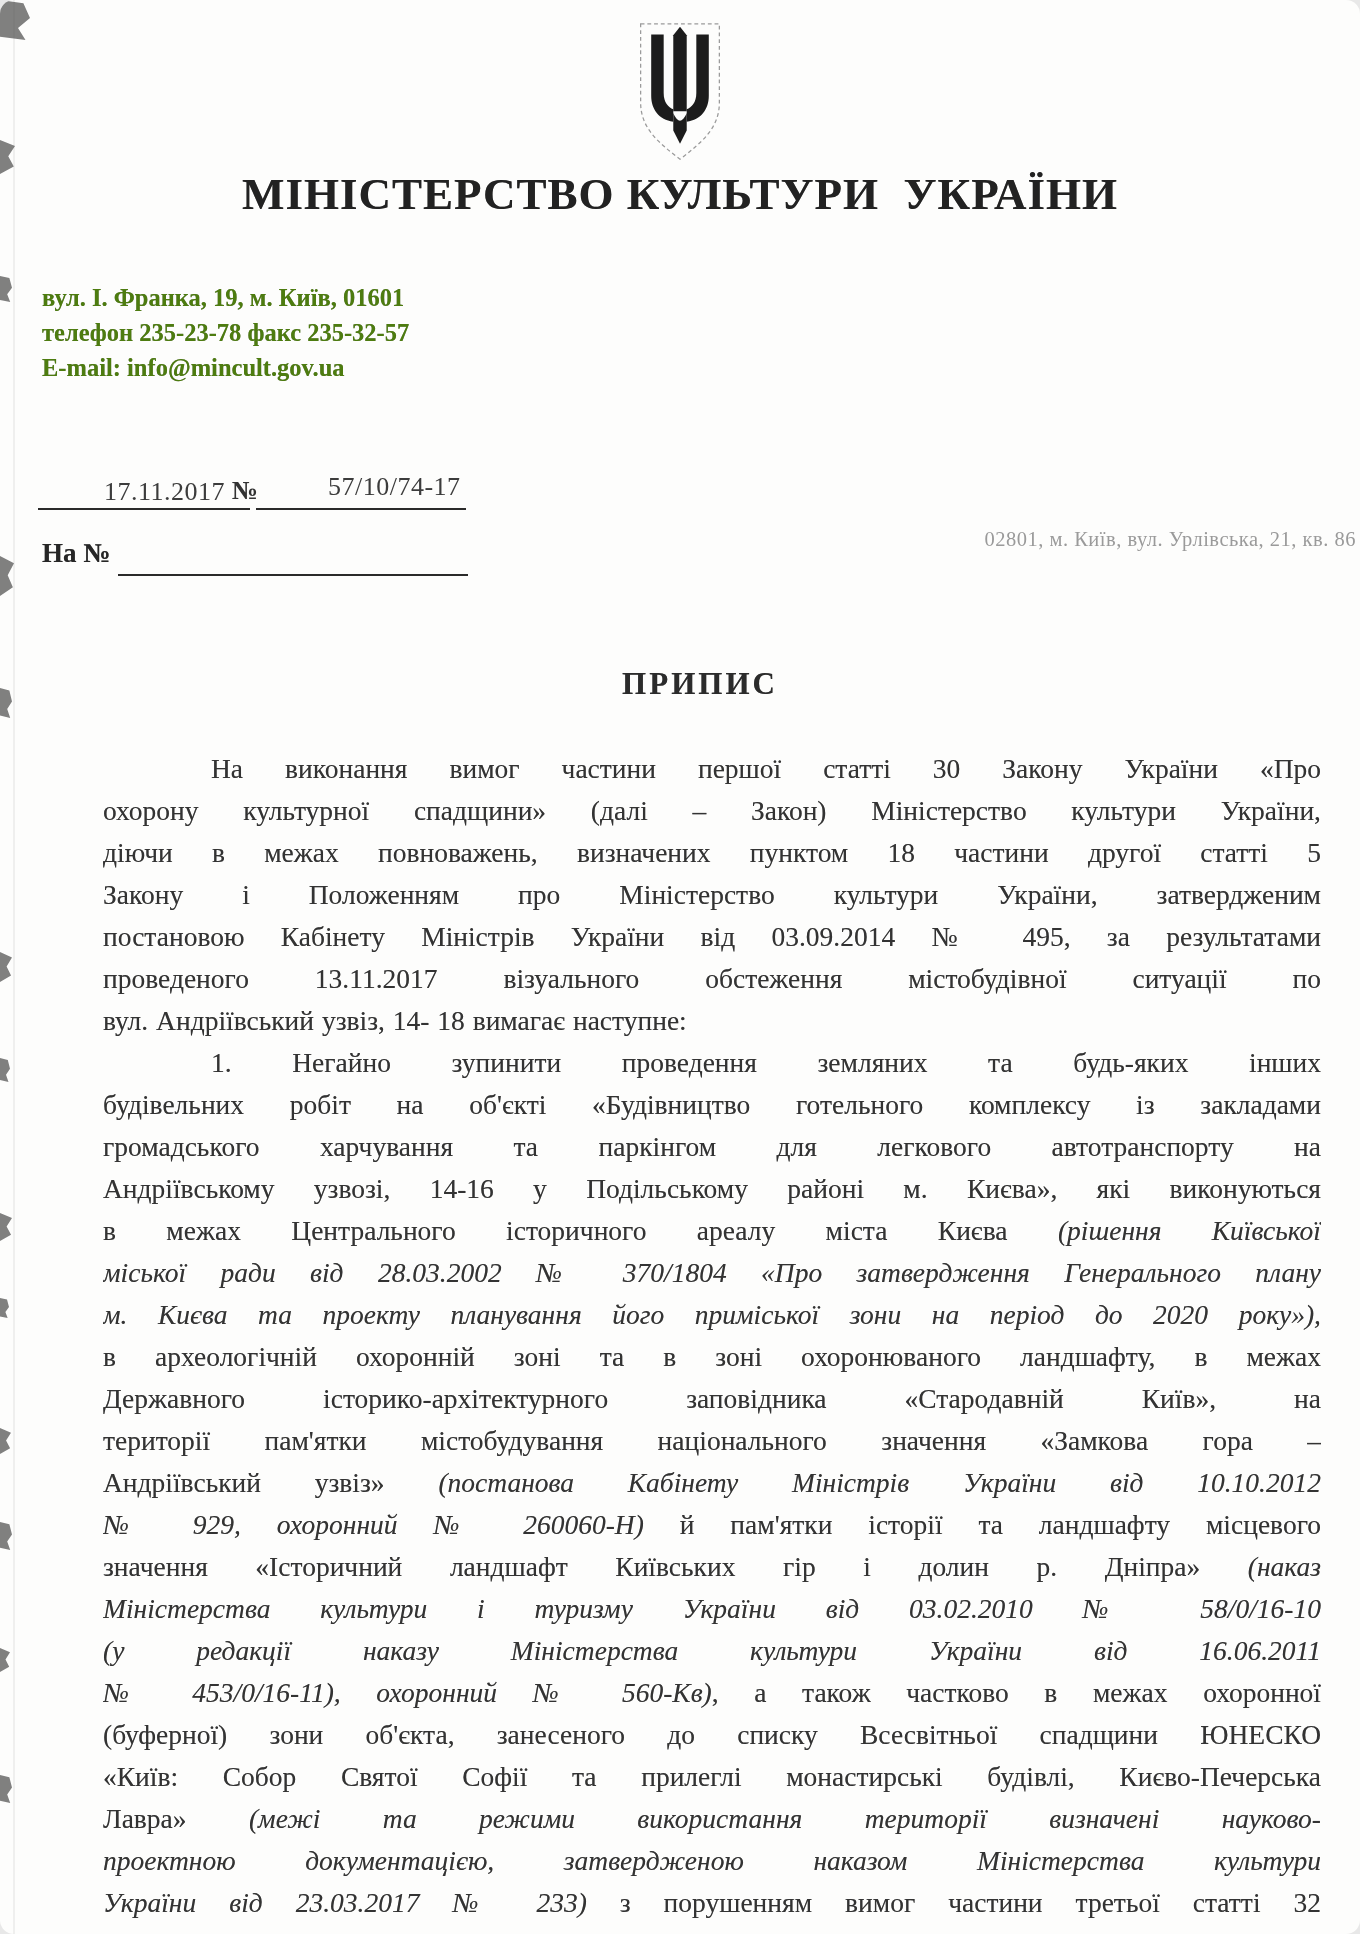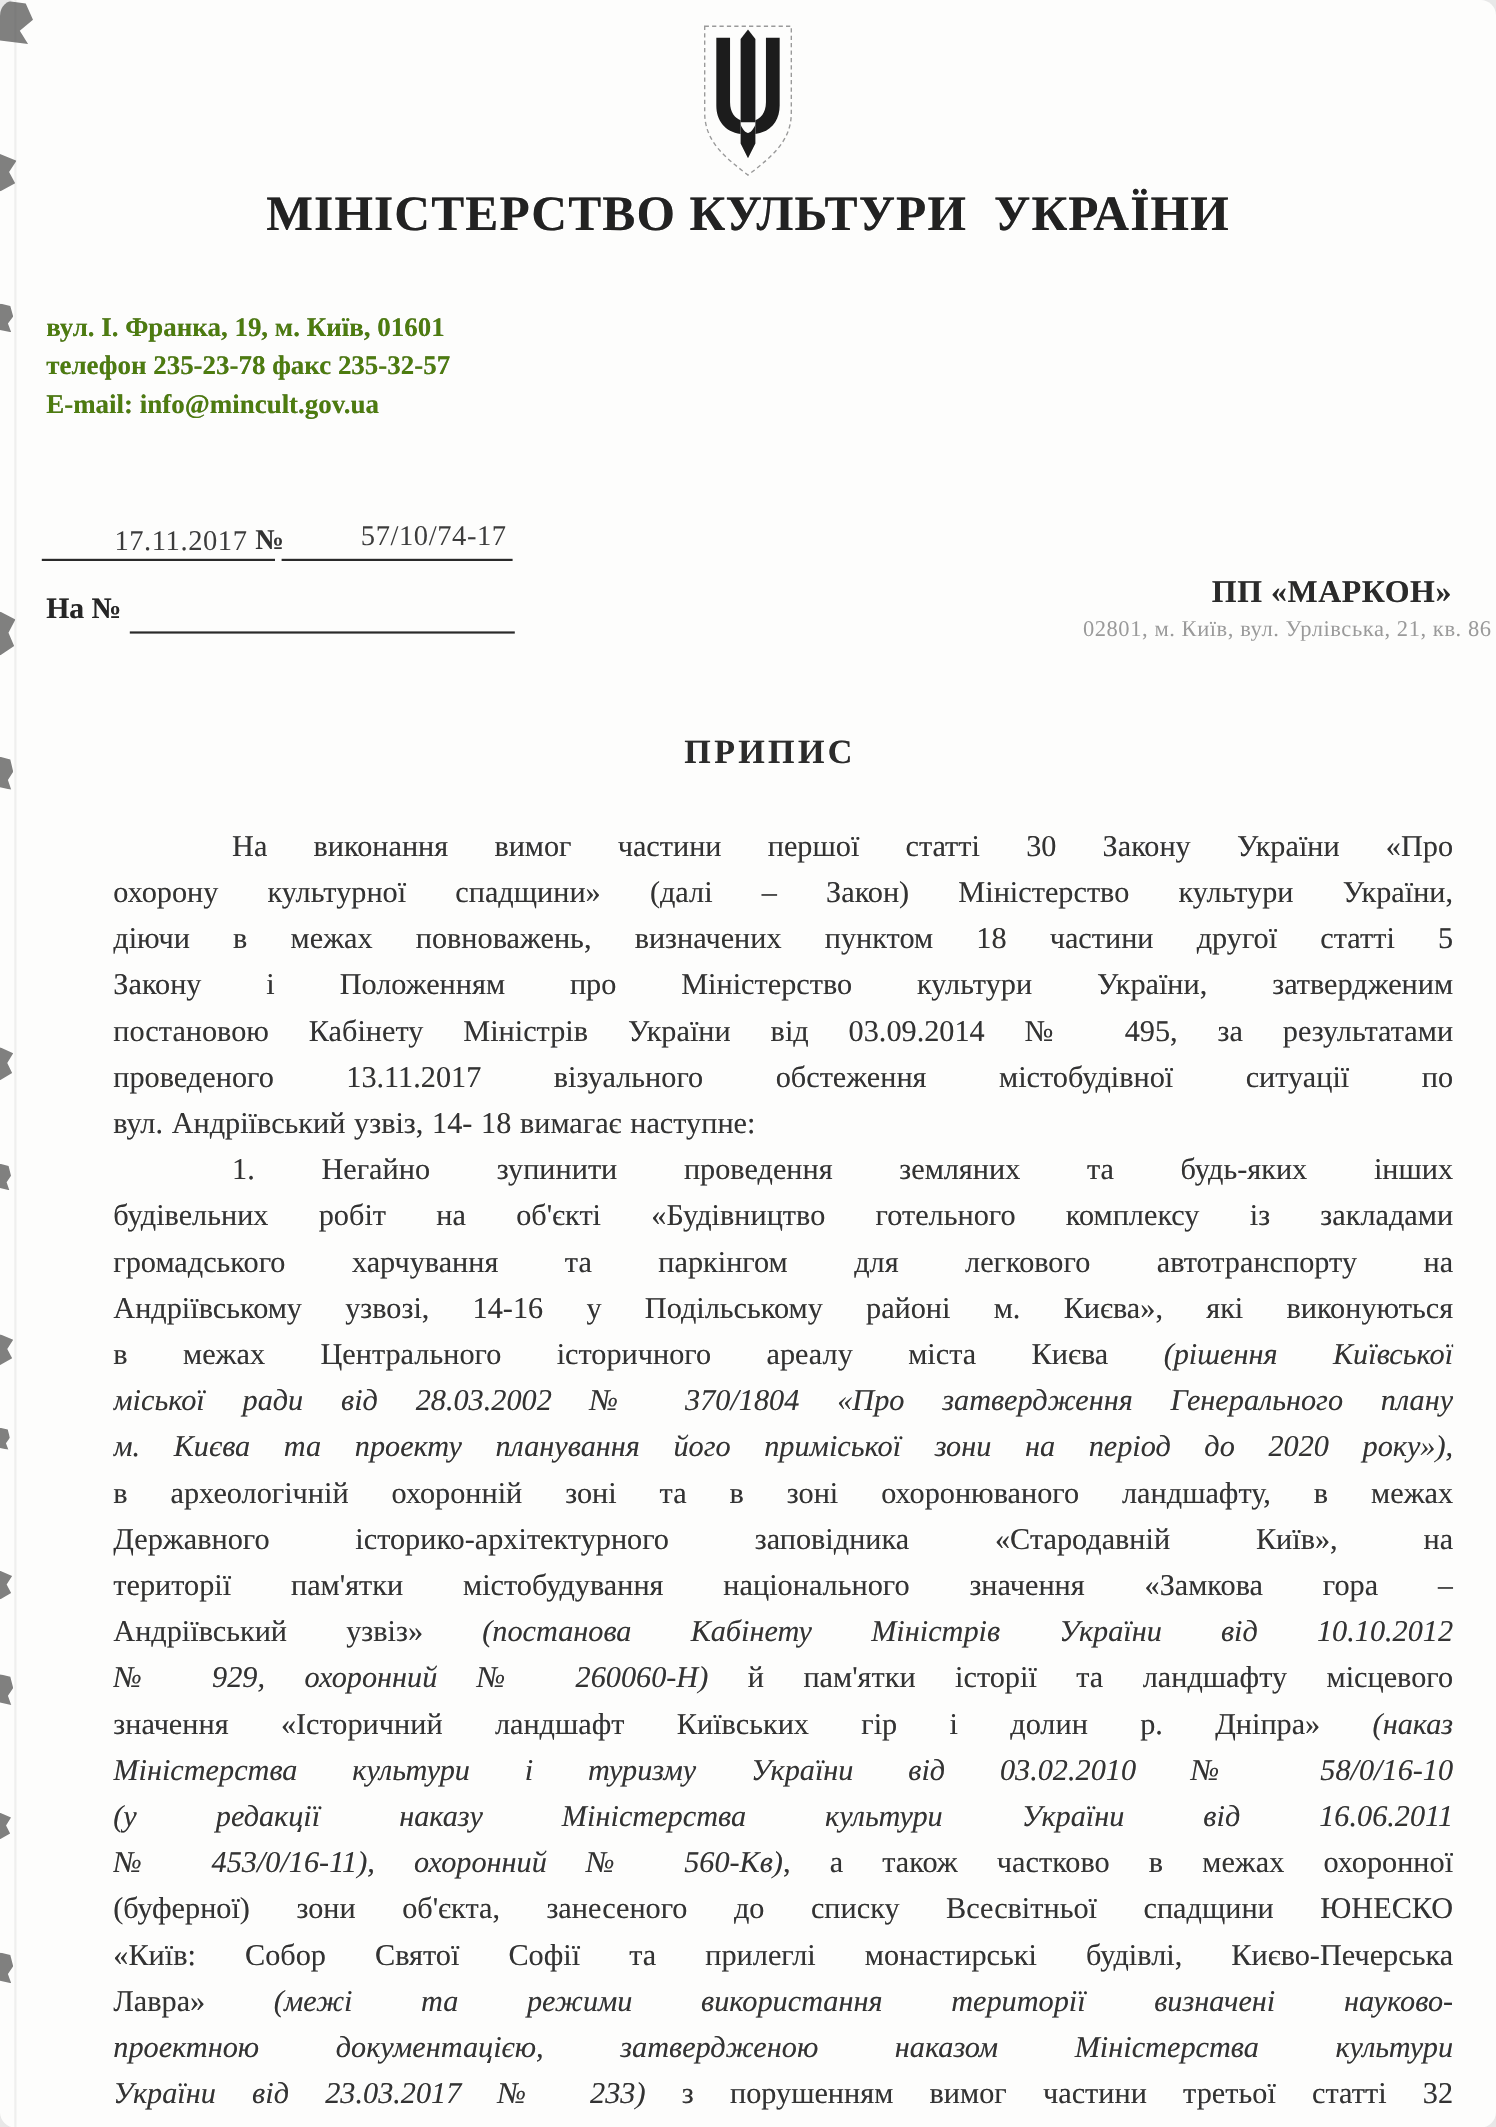--- a/index.html
+++ b/index.html
@@ -145,21 +145,20 @@
 
   <div class="ref-date">17.11.2017</div>
   <div class="ref-nosign">№</div>
   <div class="ref-number">57/10/74-17</div>
   <div class="uline ul-1"></div>
   <div class="uline ul-2"></div>
   <div class="reply-label">На №</div>
   <div class="uline ul-3"></div>
 
   <div class="recipient">
-    <div class="recipient-name">ПП «МАРКОН»</div>
     <div class="recipient-addr">02801, м. Київ, вул. Урлівська, 21, кв. 86</div>
   </div>
 
   <div class="doc-heading">ПРИПИС</div>
 
   <div class="doc-body">
       <div class="ln ind"><span>На виконання вимог частини першої статті 30 Закону України «Про</span></div>
       <div class="ln"><span>охорону культурної спадщини» (далі – Закон) Міністерство культури України,</span></div>
       <div class="ln"><span>діючи в межах повноважень, визначених пунктом 18 частини другої статті 5</span></div>
       <div class="ln"><span>Закону і  Положенням про Міністерство культури України, затвердженим</span></div>

